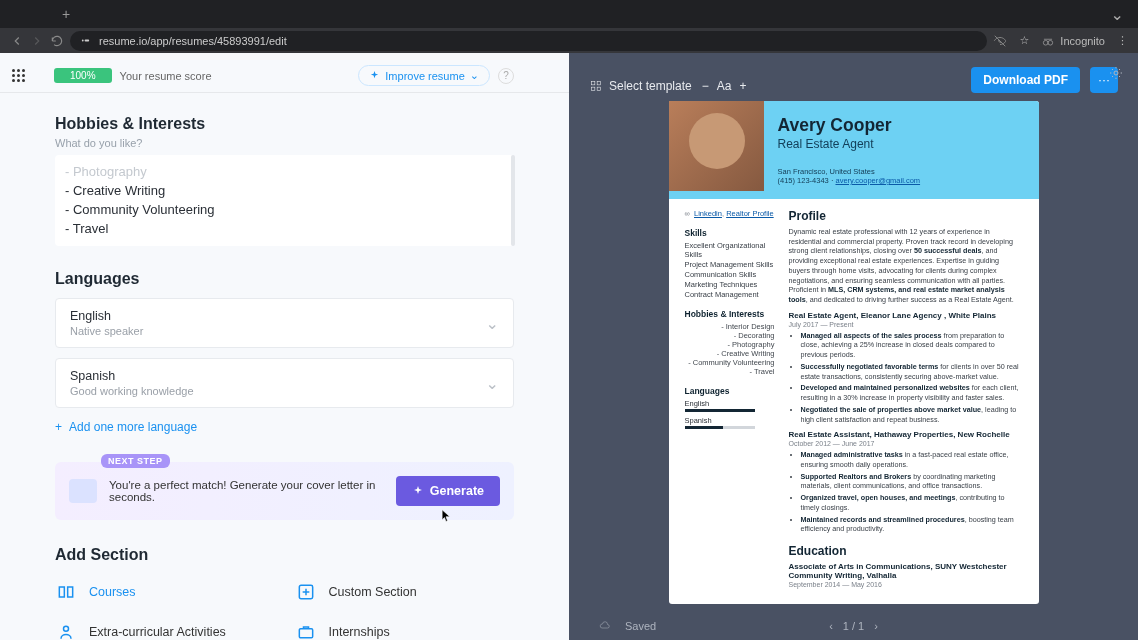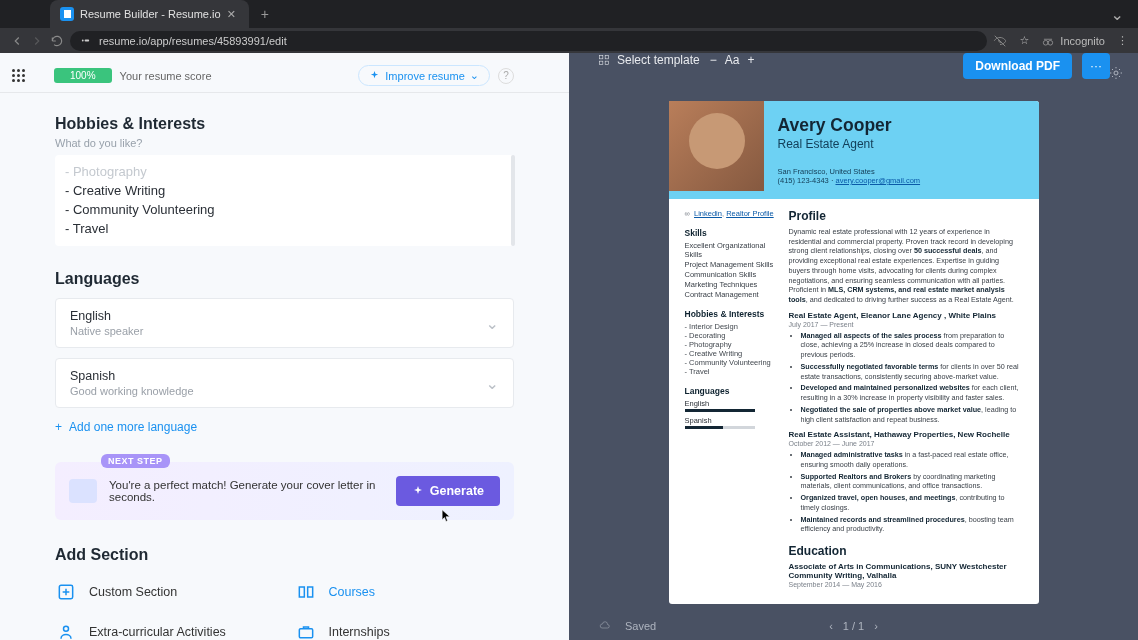--- a/index.html
+++ b/index.html
@@ -48,21 +48,21 @@
 .robot { width: 28px; height: 24px; background: #dbe2ff; border-radius: 4px; margin-right: 12px; }
 .step-text { font-size: 11.5px; color: #333; flex: 1; }
 .gen-btn { background: #6b5ae0; color: #fff; border-radius: 4px; padding: 8px 16px; font-size: 12.5px; font-weight: 600; display: flex; align-items: center; gap: 6px; }
 
 .addsec-grid { display: grid; grid-template-columns: 1fr 1fr; gap: 8px 20px; margin-top: 12px; }
 .addsec-item { display: flex; align-items: center; gap: 12px; font-size: 12.5px; color: #333; padding: 5px 0; }
 .addsec-icon { width: 22px; height: 22px; display: flex; align-items: center; justify-content: center; }
 .addsec-item.active { color: #1a91f0; }
 
 .right { flex: 1; background: #495163; display: flex; flex-direction: column; position: relative;}
-.preview-bar { height: 40px; display: flex; align-items: flex-start; padding: 0 28px; gap: 10px; color: #e8eaee; font-size: 12px; }
+.preview-bar { height: 40px; display: flex; align-items: flex-end; padding: 0 20px; gap: 10px; color: #e8eaee; font-size: 12px; }
 .pbtn { display: flex; align-items: center; gap:6px; }
 .spacer { flex: 1; }
 .font-ctrl { display: flex; align-items: center; gap: 8px; }
 .down-btn { background: #1a91f0; color: #fff; border-radius: 4px; padding: 6px 12px; font-size: 12px; font-weight: 600; }
 .more-btn { background: #1a91f0; color: #fff; border-radius: 4px; padding: 6px 8px; }
 .gear { position:absolute; right:14px; top:12px; color:#aeb4bf; }
 
 .page { width: 370px; background: #fff; margin: 8px auto; border-radius: 3px; padding: 14px 16px 16px 16px; font-size: 8px; color: #2a2f36; }
 .page-head { background: #6dd1f3; display: flex; margin: -14px -16px 10px -16px; border-radius: 3px 3px 0 0; padding: 0; }
 .photo { width: 95px; height: 90px; background: linear-gradient(135deg,#b97e5a,#855940); position:relative; overflow:hidden;}
@@ -72,21 +72,21 @@
 .role { font-size: 12px; color: #13405a; margin-top:1px; }
 .contact { font-size: 7.5px; color: #15405a; margin-top: 16px; }
 .contact a { color: #0a5aa8; text-decoration: underline; }
 
 .cols { display: flex; gap: 14px; }
 .colL { width: 90px; }
 .colR { flex: 1; }
 .mh { font-size: 8.5px; font-weight: 700; color: #0f2330; margin-bottom: 3px; }
 .small-link { color: #0a5aa8; text-decoration: underline; font-size: 7.5px; }
 .skill { font-size: 7.5px; color: #3a4048; margin-bottom: 1px; }
-.hbi { font-size: 7.5px; color: #42484f; }
+.hbi { font-size: 7.5px; color: #42484f; text-align: right; }
 .lang-row { font-size: 7.5px; margin-top: 1px; }
 .lang-bar { height: 3px; background: #d2d6db; margin-top: 1px; width: 70px; position: relative;}
 .lang-bar span { position:absolute; left:0; top:0; bottom:0; background:#132634; }
 
 .sec-h { font-size: 12px; font-weight: 700; color: #132634; margin-bottom: 4px; }
 .body-t { font-size: 7.2px; color: #3a4048; line-height: 1.35; }
 .body-t b { color: #132634; }
 .job-t { font-size: 8px; font-weight: 700; color: #132634; margin-top: 6px; }
 .dates { font-size: 7px; color: #7b818a; margin-top: 1px; }
 ul.bul { list-style: disc; padding-left: 12px; margin-top: 3px; }
@@ -96,25 +96,20 @@
 .bottom-bar { height: 28px; display: flex; align-items: center; color: #aeb4bf; font-size: 11px; padding: 0 14px; justify-content: center; position:relative;}
 .saved { position:absolute; left:30px; display:flex; align-items:center; gap:14px;}
 .pager { display:flex; align-items:center; gap:10px;}
 .cursor { position:absolute; left:441px; top:509px; width:10px; height:14px; pointer-events:none;}
 </style>
 </head>
 <body>
 
 <div class="browser-chrome">
   <div class="tab-bar">
-    <div class="tab">
-      <div class="tab-favicon"></div>
-      <span>Resume Builder - Resume.io</span>
-      <span class="tab-close">✕</span>
-    </div>
     <span class="new-tab">+</span>
     <div style="flex:1"></div>
     <span style="color:#aaa;margin-right:14px">⌄</span>
   </div>
   <div class="addr-bar">
     <svg class="nav-icon" viewBox="0 0 24 24">
         <path d="M15 6l-6 6 6 6" stroke="currentColor" fill="none" stroke-width="2"></path>
       </svg>
     <svg class="nav-icon" viewBox="0 0 24 24" style="opacity:.4">
         <path d="M9 6l6 6-6 6" stroke="currentColor" fill="none" stroke-width="2"></path>
@@ -211,36 +206,36 @@
         <div class="gen-btn">
           <svg width="12" height="12" viewBox="0 0 24 24">
               <path d="M12 2l2 6 6 2-6 2-2 6-2-6-6-2 6-2z" fill="#fff"></path>
             </svg>
           <span>Generate</span>
         </div>
       </div>
 
       <div class="section-title" style="margin-top:26px">Add Section</div>
       <div class="addsec-grid">
+        <div class="addsec-item active">
+            <span class="addsec-icon">
+              <svg width="20" height="20" viewBox="0 0 24 24">
+                <path d="M4 6h6v12H4zM14 6h6v12h-6z" stroke="#1a91f0" fill="none" stroke-width="1.8"></path>
+              </svg>
+            </span>
+            <span>Courses</span>
+          </div>
         <div class="addsec-item">
             <span class="addsec-icon">
               <svg width="20" height="20" viewBox="0 0 24 24">
                 <rect x="4" y="4" width="16" height="16" rx="2" stroke="#1a91f0" fill="none" stroke-width="1.8"></rect>
                 <path d="M8 12h8M12 8v8" stroke="#1a91f0" stroke-width="1.8"></path>
               </svg>
             </span>
             <span>Custom Section</span>
-          </div>
-        <div class="addsec-item active">
-            <span class="addsec-icon">
-              <svg width="20" height="20" viewBox="0 0 24 24">
-                <path d="M4 6h6v12H4zM14 6h6v12h-6z" stroke="#1a91f0" fill="none" stroke-width="1.8"></path>
-              </svg>
-            </span>
-            <span>Courses</span>
           </div>
         <div class="addsec-item">
             <span class="addsec-icon">
               <svg width="20" height="20" viewBox="0 0 24 24">
                 <circle cx="12" cy="8" r="3" stroke="#1a91f0" fill="none" stroke-width="1.8"></circle>
                 <path d="M6 20c0-3 3-5 6-5s6 2 6 5" stroke="#1a91f0" fill="none" stroke-width="1.8"></path>
               </svg>
             </span>
             <span>Extra-curricular Activities</span>
           </div>

